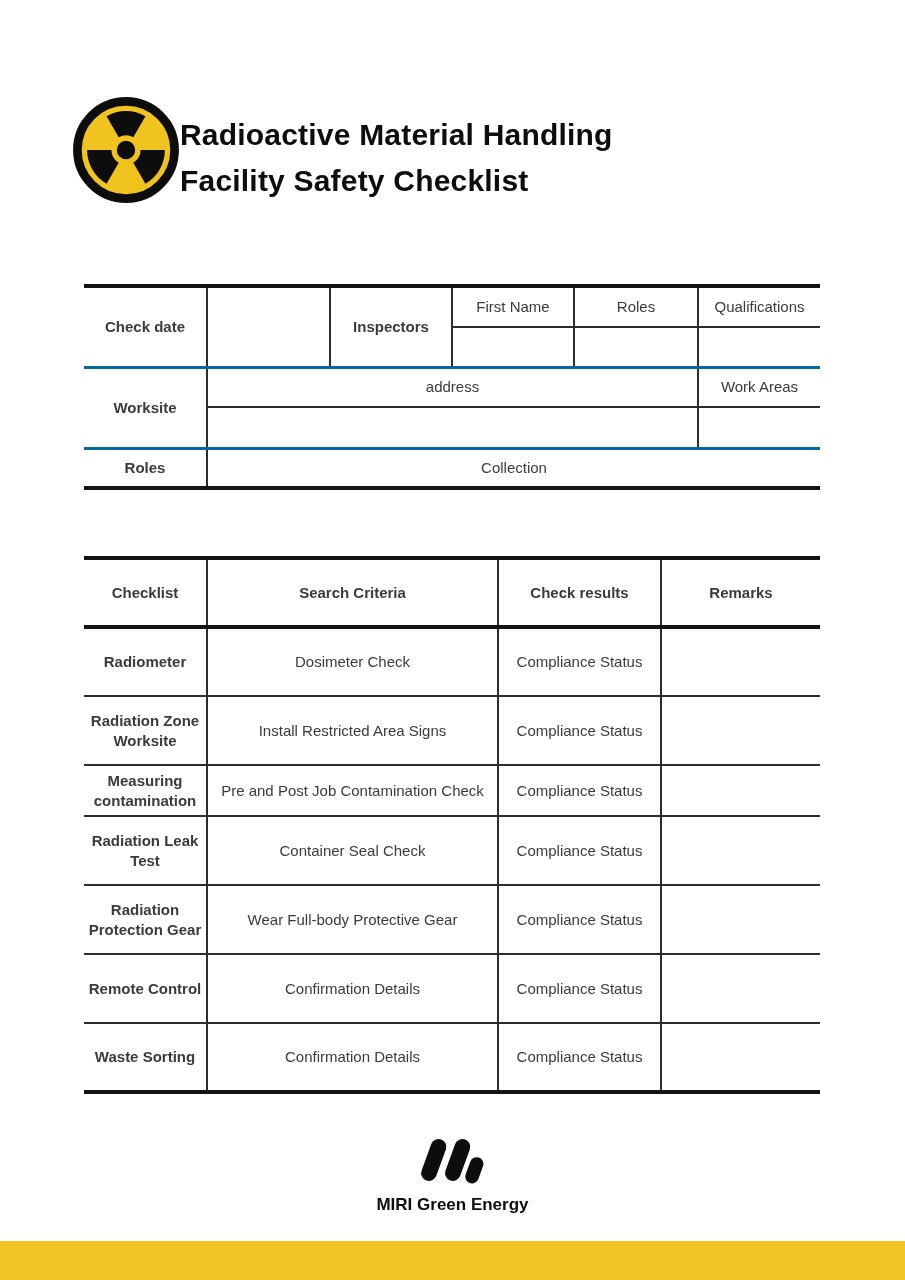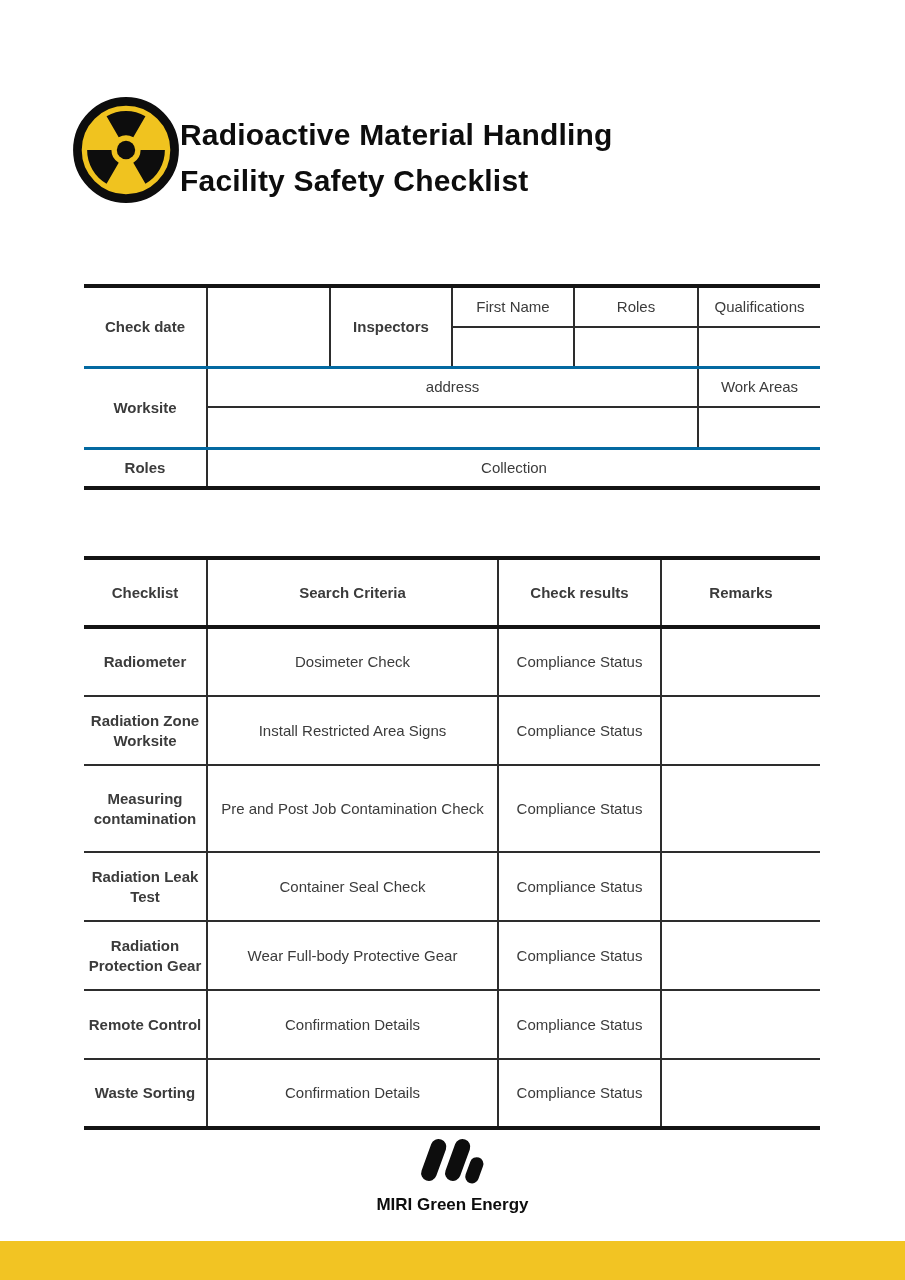--- a/index.html
+++ b/index.html
@@ -131,21 +131,21 @@
     <td class="bb2 br2">Dosimeter Check</td>
     <td class="bb2 br2">Compliance Status</td>
     <td class="bb2"></td>
   </tr>
   <tr style="height:69px">
     <td class="bb2 br2 lbl">Radiation Zone Worksite</td>
     <td class="bb2 br2">Install Restricted Area Signs</td>
     <td class="bb2 br2">Compliance Status</td>
     <td class="bb2"></td>
   </tr>
-  <tr style="height:87px">
+  <tr style="height:51px">
     <td class="bb2 br2 lbl">Measuring contamination</td>
     <td class="bb2 br2">Pre and Post Job Contamination Check</td>
     <td class="bb2 br2">Compliance Status</td>
     <td class="bb2"></td>
   </tr>
   <tr style="height:69px">
     <td class="bb2 br2 lbl">Radiation Leak Test</td>
     <td class="bb2 br2">Container Seal Check</td>
     <td class="bb2 br2">Compliance Status</td>
     <td class="bb2"></td>

